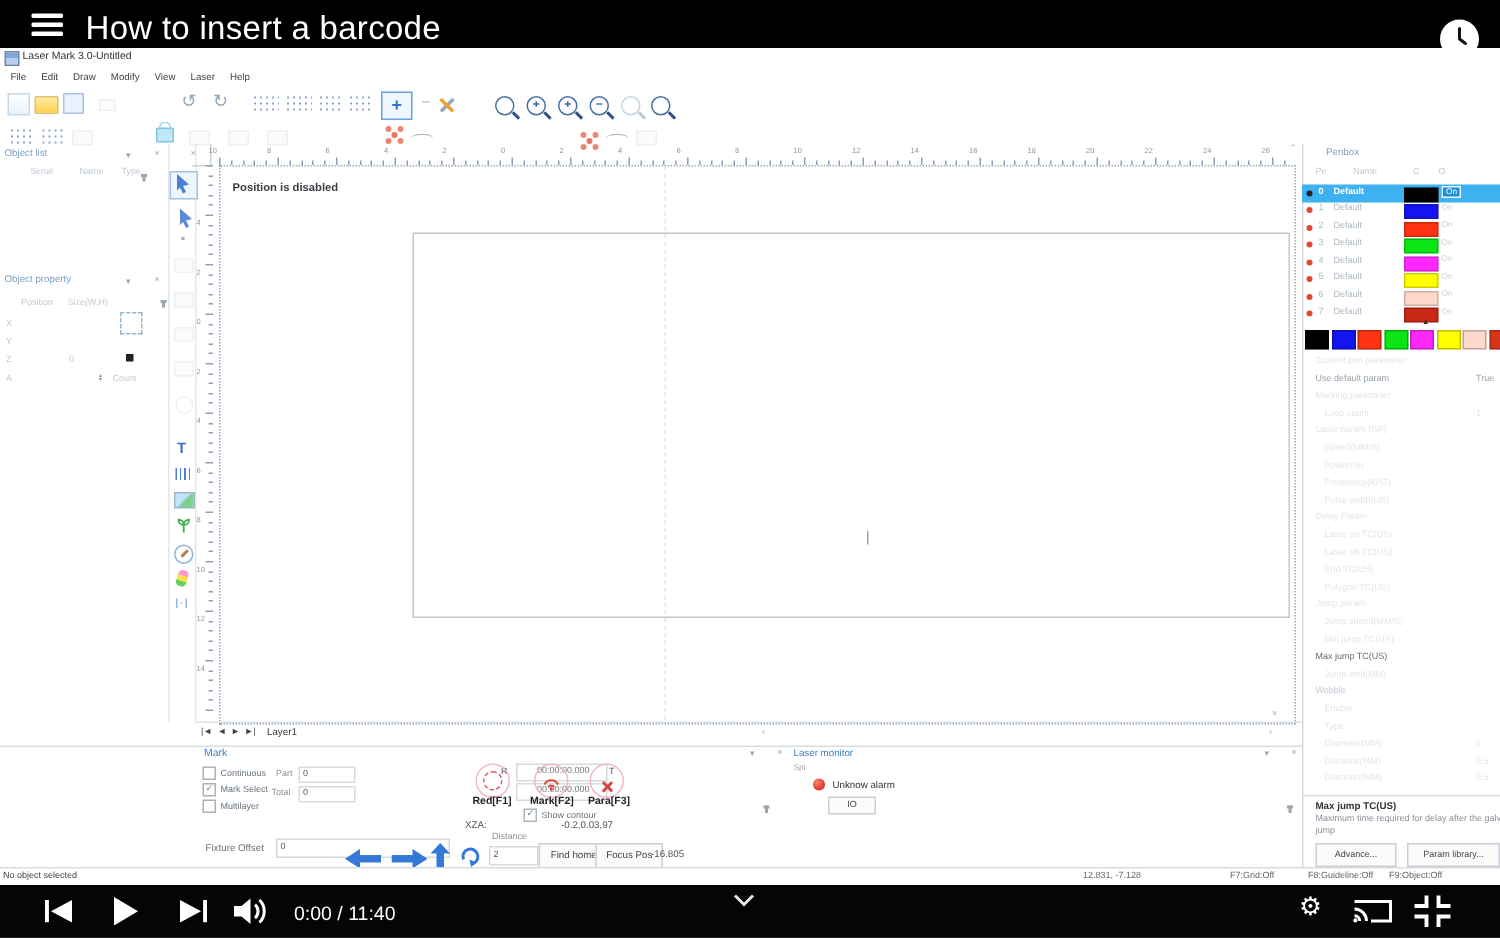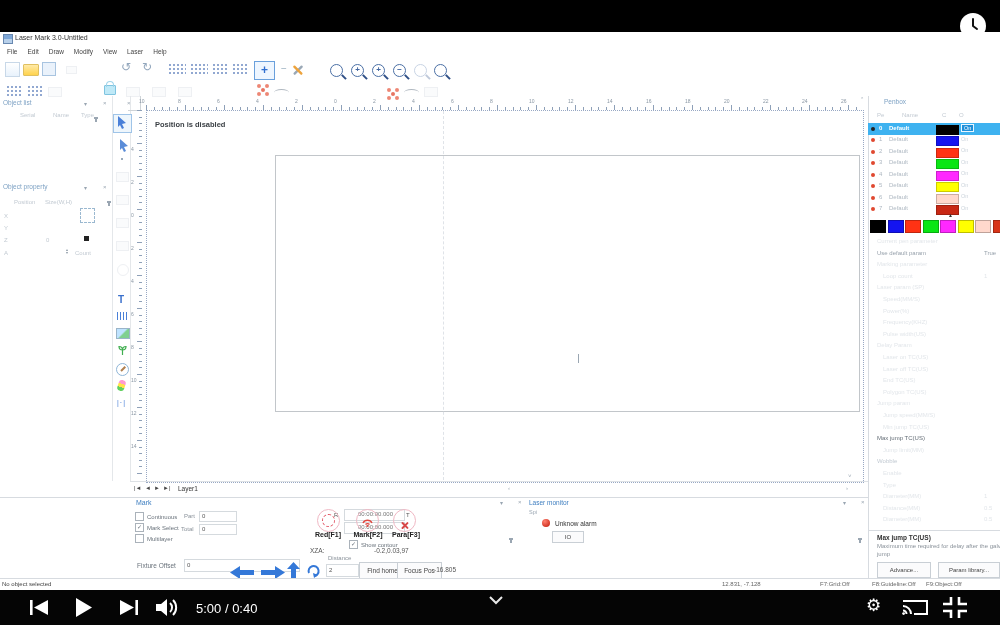--- a/index.html
+++ b/index.html
@@ -604,20 +604,28 @@
     
     <div class="abs" style="left:0;top:546px;width:1000px;height:12px;border-top:1px solid #d7dbe0;background:#fff;">
       <span class="abs" style="left:2px;top:2px;font-size:6px;color:#444;">No object selected</span>
       <span class="abs" style="left:722px;top:2px;font-size:6px;color:#666;">12.831, -7.128</span>
       <span class="abs" style="left:820px;top:2px;font-size:6px;color:#666;">F7:Grid:Off</span>
       <span class="abs" style="left:872px;top:2px;font-size:6px;color:#666;">F8:Guideline:Off</span>
       <span class="abs" style="left:926px;top:2px;font-size:6px;color:#666;">F9:Object:Off</span>
     </div>
   </div>
 
+  <div class="ytbar-top">
+    <div class="abs burger" style="left:21px;top:9px;">
+      <span></span>
+        <span></span>
+        <span></span>
+    </div>
+    <div class="yt-title">How to insert a barcode</div>
+  </div>
   <svg class="abs" style="left:959px;top:12px;z-index:9;" width="28" height="28">
     <circle cx="14" cy="14" r="13" fill="#fff"></circle>
     <path d="M14,14 L14,7 M14,14 L18,17" stroke="#111" stroke-width="2" stroke-linecap="round" fill="none"></path>
   </svg>
 
   <div class="ytbar-bottom">
     <svg class="abs" style="left:30px;top:10px;" width="18" height="15">
       <rect x="0" y="0" width="2.6" height="15" fill="#fff"></rect>
         <polygon points="18,0 18,15 4,7.5" fill="#fff"></polygon>
     </svg>
@@ -626,21 +634,21 @@
     </svg>
     <svg class="abs" style="left:120px;top:10px;" width="18" height="15">
       <polygon points="0,0 0,15 14,7.5" fill="#fff"></polygon>
         <rect x="15.4" y="0" width="2.6" height="15" fill="#fff"></rect>
     </svg>
     <svg class="abs" style="left:156px;top:8px;" width="26" height="19">
       <polygon points="0,6 5,6 11,1 11,18 5,13 0,13" fill="#fff"></polygon>
       <path d="M14,5 A6,6 0 0 1 14,14" stroke="#fff" stroke-width="2" fill="none"></path>
       <path d="M17,2 A10.5,10.5 0 0 1 17,17" stroke="#fff" stroke-width="2" fill="none"></path>
     </svg>
-    <span class="abs" style="left:196px;top:11px;font-size:13px;color:#fff;">5:00 / 0:40</span>
+    <span class="abs" style="left:196px;top:11px;font-size:13px;color:#fff;">0:00 / 11:40</span>
     <svg class="abs" style="left:488px;top:6px;" width="16" height="9">
       <polyline points="2,1 8,7 14,1" stroke="#e8e8e8" stroke-width="2" fill="none"></polyline>
     </svg>
     <span class="abs gear" style="left:866px;top:4px;">⚙</span>
     <svg class="abs" style="left:902px;top:8px;" width="26" height="19">
       <path d="M1,3 L25,3 L25,16 L12,16" stroke="#fff" stroke-width="2" fill="none"></path>
       <path d="M1,8 A8,8 0 0 1 9,16" stroke="#fff" stroke-width="2" fill="none"></path>
       <path d="M1,12.5 A3.5,3.5 0 0 1 4.5,16" stroke="#fff" stroke-width="2" fill="none"></path>
       <circle cx="1.6" cy="15.6" r="1.4" fill="#fff"></circle>
     </svg>

